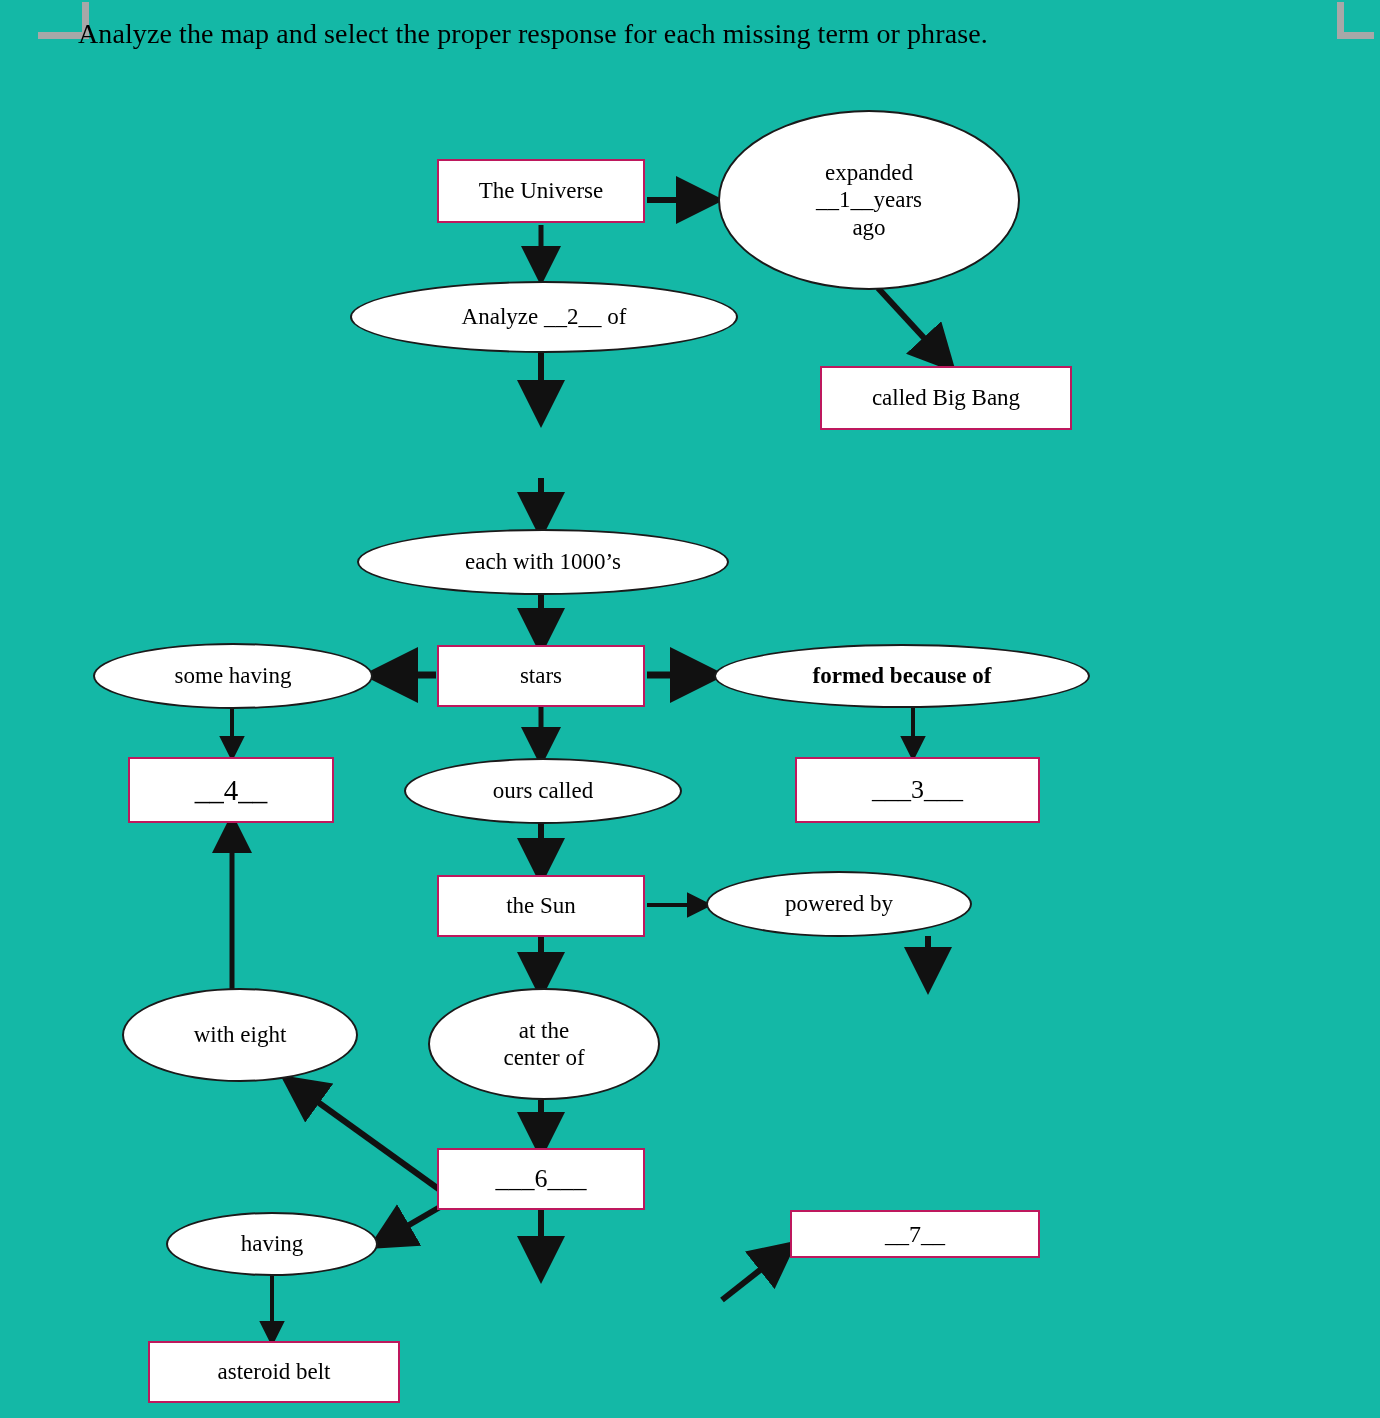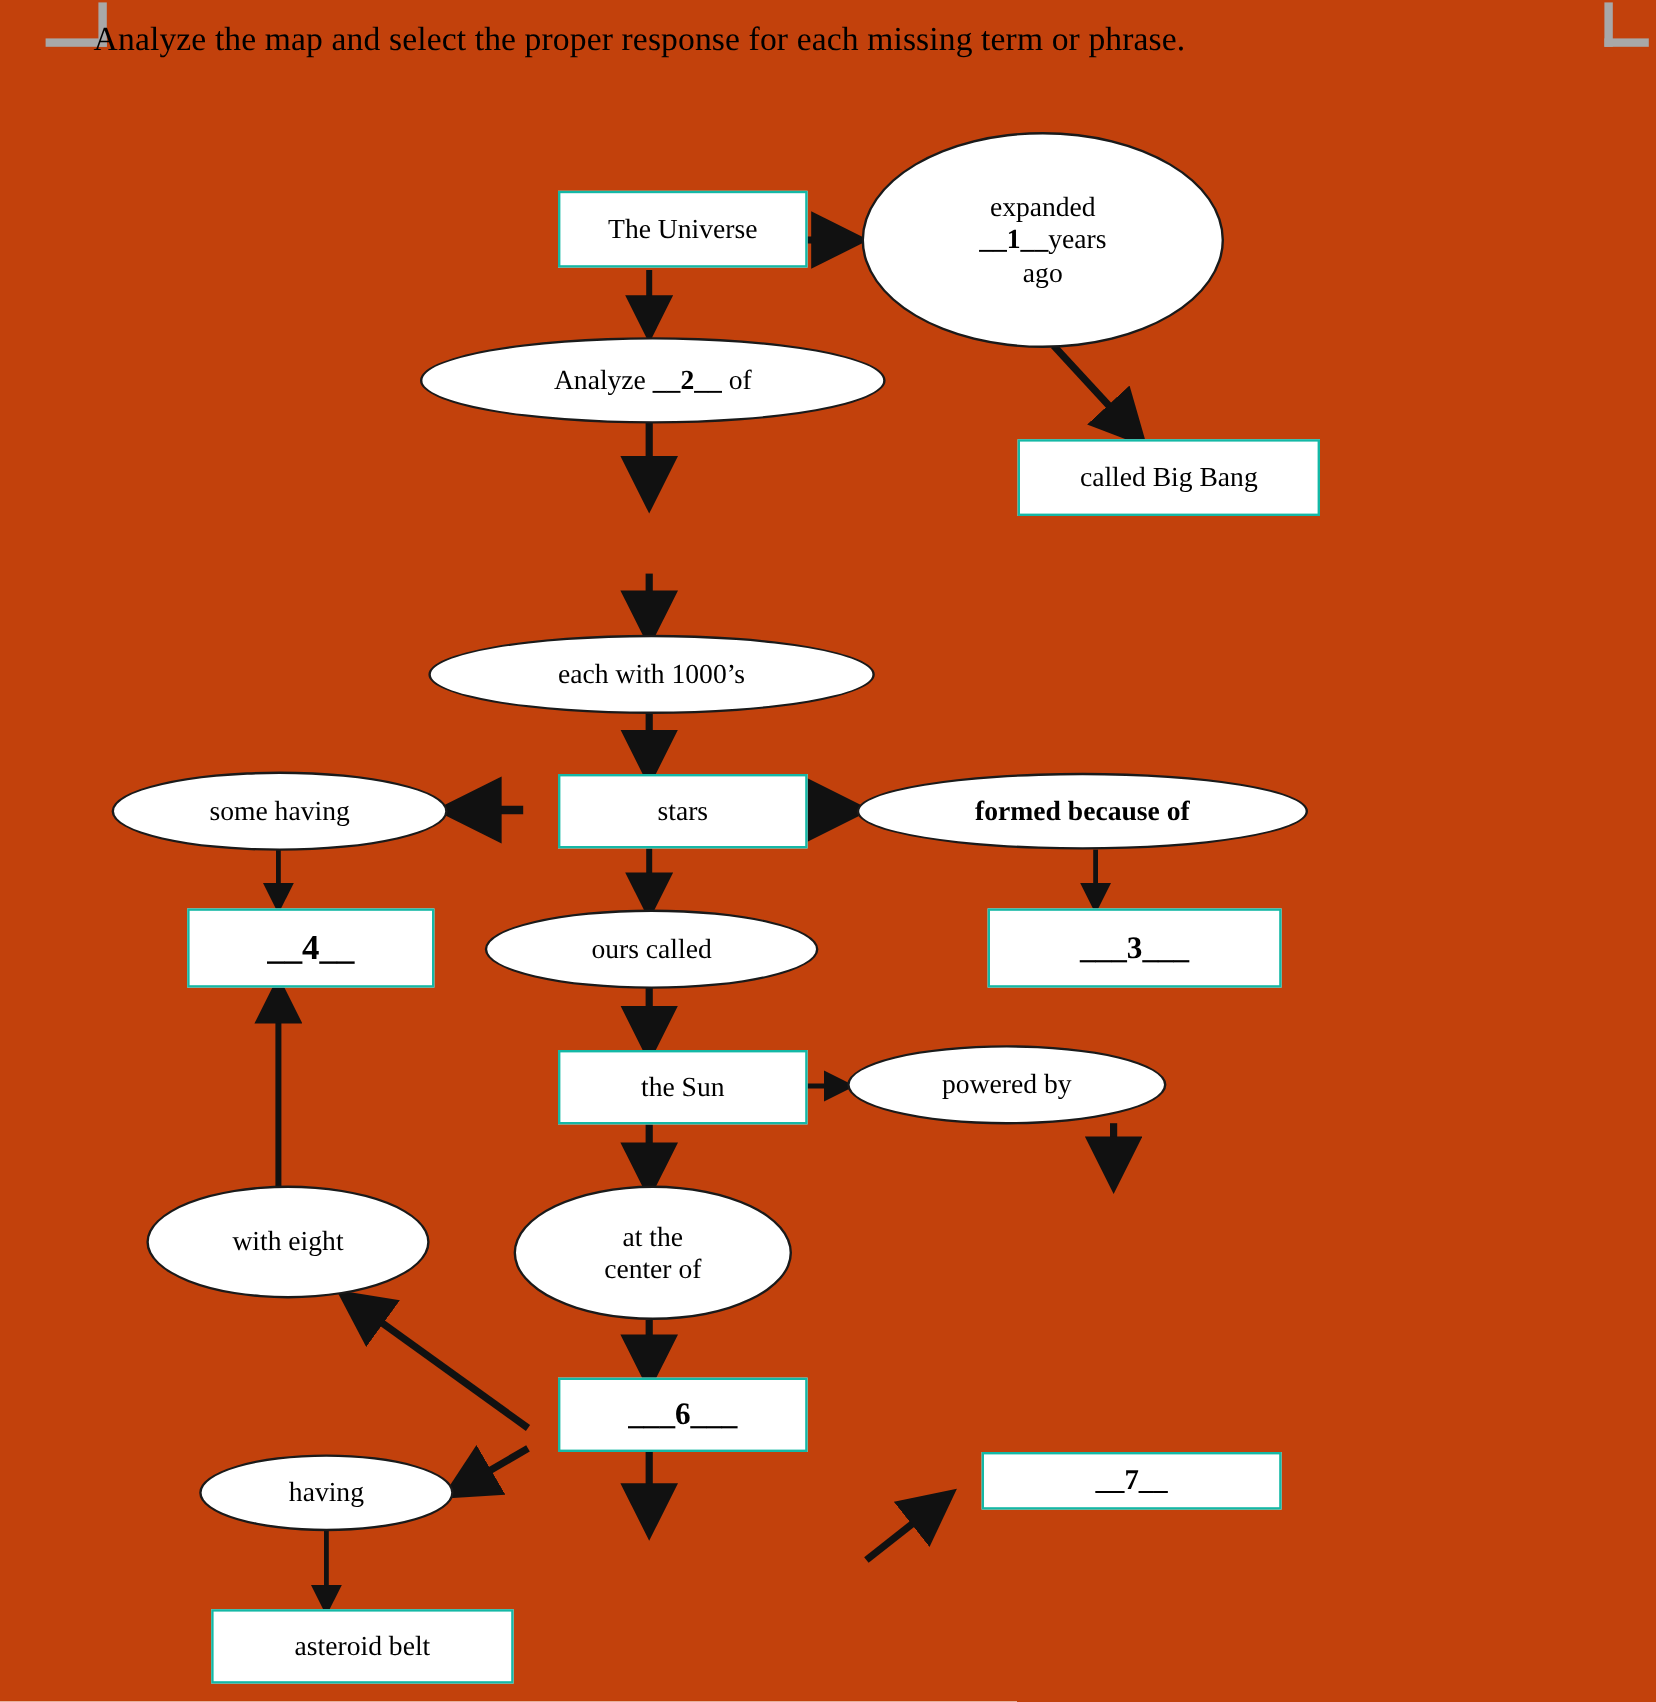--- a/index.html
+++ b/index.html
@@ -7,21 +7,21 @@
     padding: 0;
     background: #ffffff;
   }
   body {
     font-family: "Liberation Serif", serif;
   }
   #page {
     position: relative;
     width: 1380px;
     height: 1418px;
-    background: #c2410c;
+    background: #14b8a6;
     overflow: hidden;
   }
   
   .crop-mark {
     position: absolute;
     width: 44px;
     height: 30px;
   }
   .crop-mark.tl {
     left: 38px; top: 2px;
@@ -58,36 +58,35 @@
     align-items: center;
     justify-content: center;
     text-align: center;
     color: #000000;
     font-family: "Liberation Mono", "DejaVu Sans Mono", monospace;
     box-sizing: border-box;
     background: #ffffff;
     line-height: 1.18;
   }
   .node.box {
-    border: 2px solid #14b8a6;
+    border: 2px solid #be185d;
     font-size: 23px;
-    margin-left: 28px;
   }
   .node.ellipse {
     border: 2px solid #1a1a1a;
     border-radius: 50%;
     font-size: 23px;
   }
   .node .label {
     padding: 0 6px;
     white-space: pre-line;
   }
   .blank {
     font-family: "Liberation Serif", serif;
-    font-weight: bold;
+    font-weight: normal;
     font-style: normal;
   }
   
   .serifnode {
     font-family: "Liberation Serif", serif;
   }
 </style>
 </head>
 <body>
 

